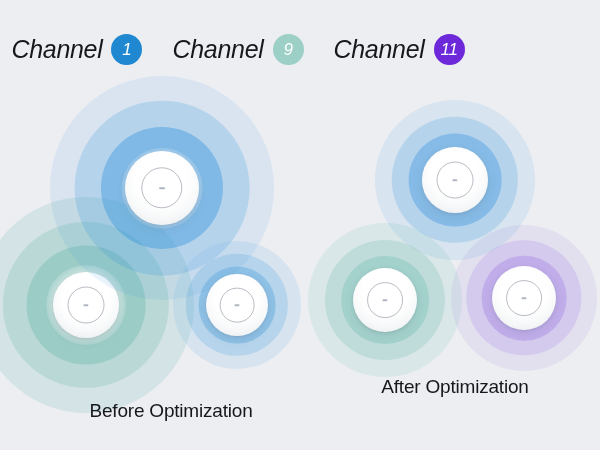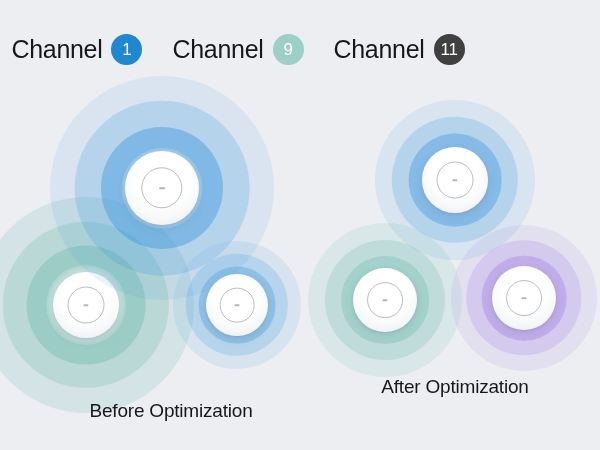--- a/index.html
+++ b/index.html
@@ -28,20 +28,21 @@
     position: absolute;
     top: 28px;
     left: 0;
     width: 476px;
     height: 42px;
     display: flex;
     justify-content: center;
     align-items: center;
     gap: 30px;
     z-index: 40;
+    font-style: italic;
   }
   .legend-item {
     display: flex;
     align-items: center;
     gap: 9px;
   }
   .legend-label {
     font-size: 25px;
     font-weight: 400;
     color: #17181c;
@@ -138,21 +139,21 @@
       <span class="legend-badge" style="background: rgb(32, 136, 208);">1</span>
     </div>
 
     <div class="legend-item">
       <span class="legend-label">Channel</span>
       <span class="legend-badge" style="background: rgb(156, 207, 198);">9</span>
     </div>
 
     <div class="legend-item">
       <span class="legend-label">Channel</span>
-      <span class="legend-badge" style="background: #404040;">11</span>
+      <span class="legend-badge" style="background: #6d28d9;">11</span>
     </div>
 
   </div>
 
   <div id="ap-layer">
       <div class="ap" style="width: 224px; height: 224px; left: 162px; top: 188px; z-index: 12;">
         <div class="halo" style="width: 224px; height: 224px; z-index: 1; background: rgba(47, 147, 221, 0.1);"></div>
         <div class="halo" style="width: 174.72px; height: 174.72px; z-index: 2; background: rgba(47, 147, 221, 0.2);"></div>
         <div class="halo" style="width: 122.08px; height: 122.08px; z-index: 3; background: rgba(47, 147, 221, 0.4);"></div>
         <div class="halo" style="width: 80.64px; height: 80.64px; z-index: 4; background: radial-gradient(circle, rgba(255, 255, 255, 0.95) 0%, rgba(255, 255, 255, 0.7) 48%, rgba(47, 147, 221, 0.06) 78%, rgba(47, 147, 221, 0) 100%);"></div>

